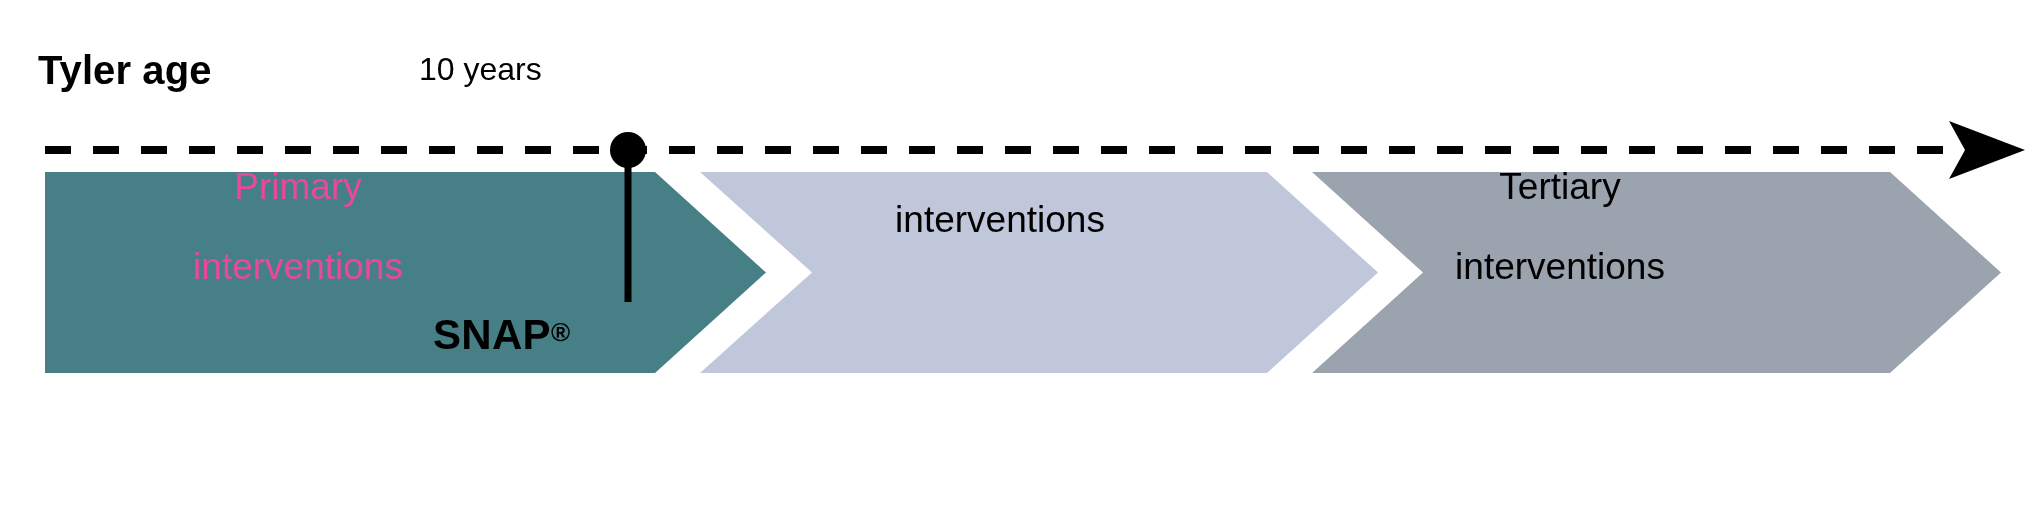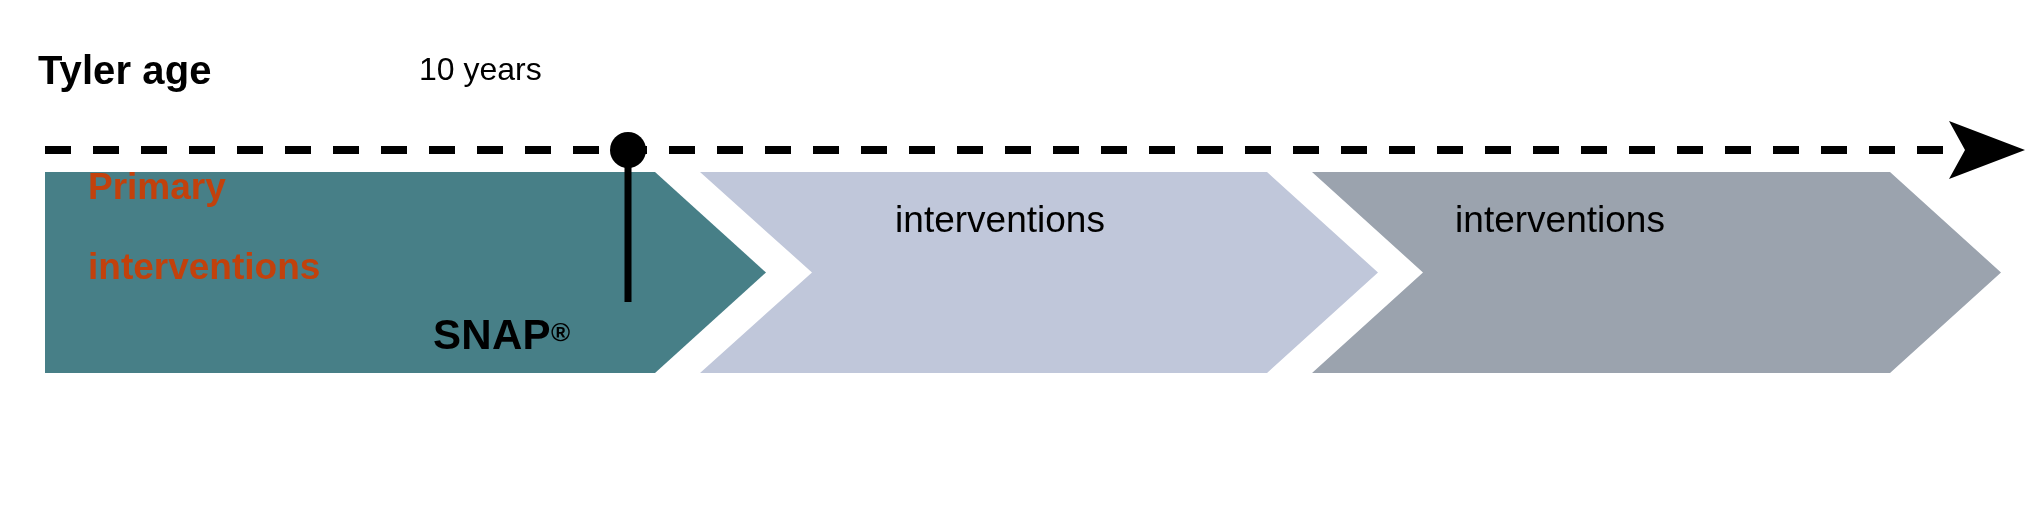--- a/index.html
+++ b/index.html
@@ -70,23 +70,23 @@
     font-size: 37px;
     font-weight: 400;
     color: #000000;
   }
   .stage-label .l2 { display: block; margin-top: 33px; }
 
   #stage-label-primary {
     left: 88px;
     top: 163px;
     width: 420px;
-    text-align: left;
-    color: #c2410c;
-    font-weight: 700;
+    text-align: center;
+    color: #ec4899;
+    font-weight: 400;
   }
   #stage-label-secondary {
     left: 620px;
     top: 163px;
     width: 760px;
   }
   #stage-label-tertiary {
     left: 1190px;
     top: 163px;
     width: 740px;
@@ -122,16 +122,17 @@
   <div class="stage-label" id="stage-label-primary">
     <span class="l1">Primary</span>
     <span class="l2">interventions</span>
   </div>
 
   <div class="stage-label" id="stage-label-secondary">
     <span class="l2">interventions</span>
   </div>
 
   <div class="stage-label" id="stage-label-tertiary">
+    <span class="l1">Tertiary</span>
     <span class="l2">interventions</span>
   </div>
 
 </div>
 
 </body></html>

